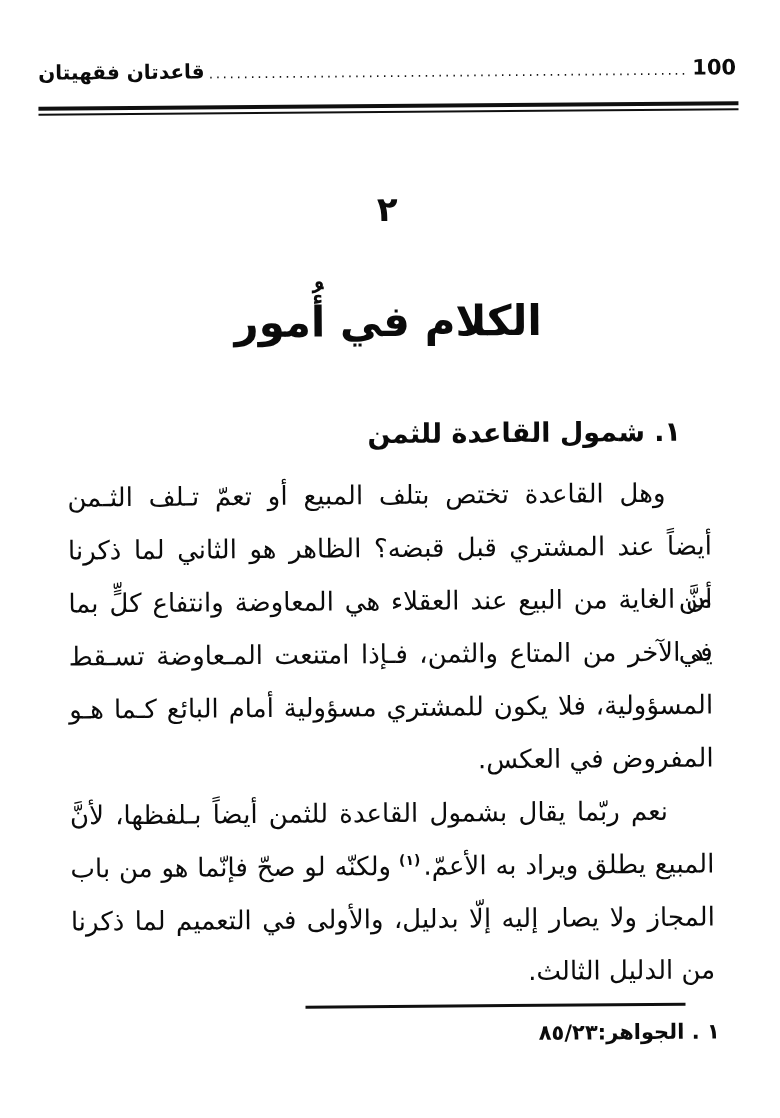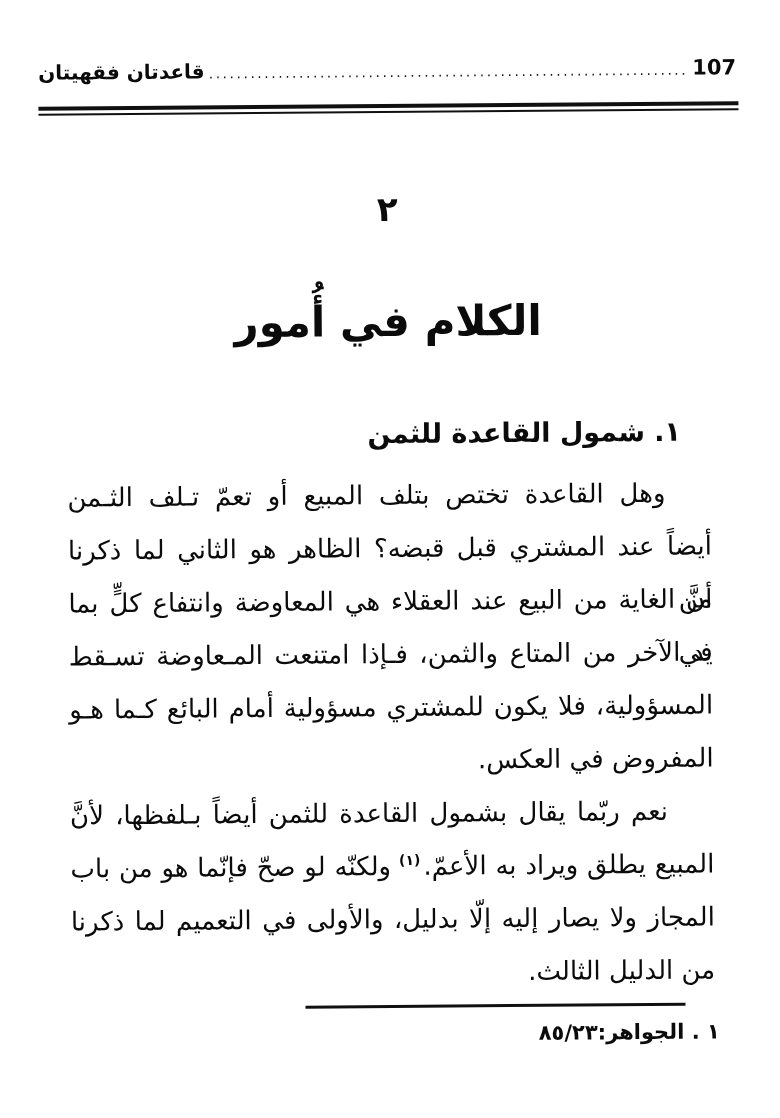--- a/index.html
+++ b/index.html
@@ -127,21 +127,21 @@
   }
 </style>
 </head>
 <body>
 
 <div class="sheet">
 
   <div class="header">
     <span class="h-title">قاعدتان فقهيتان</span>
     <span class="h-leader"><span>..........................................................................................................................................................</span></span>
-    <span class="h-num">107</span>
+    <span class="h-num">100</span>
   </div>
 
   <div class="double-rule"></div>
 
   <div class="chapter-num">٢</div>
 
   <div class="chapter-title">الكلام في أُمور</div>
 
   <div class="section-heading">١. شمول القاعدة للثمن</div>
 

